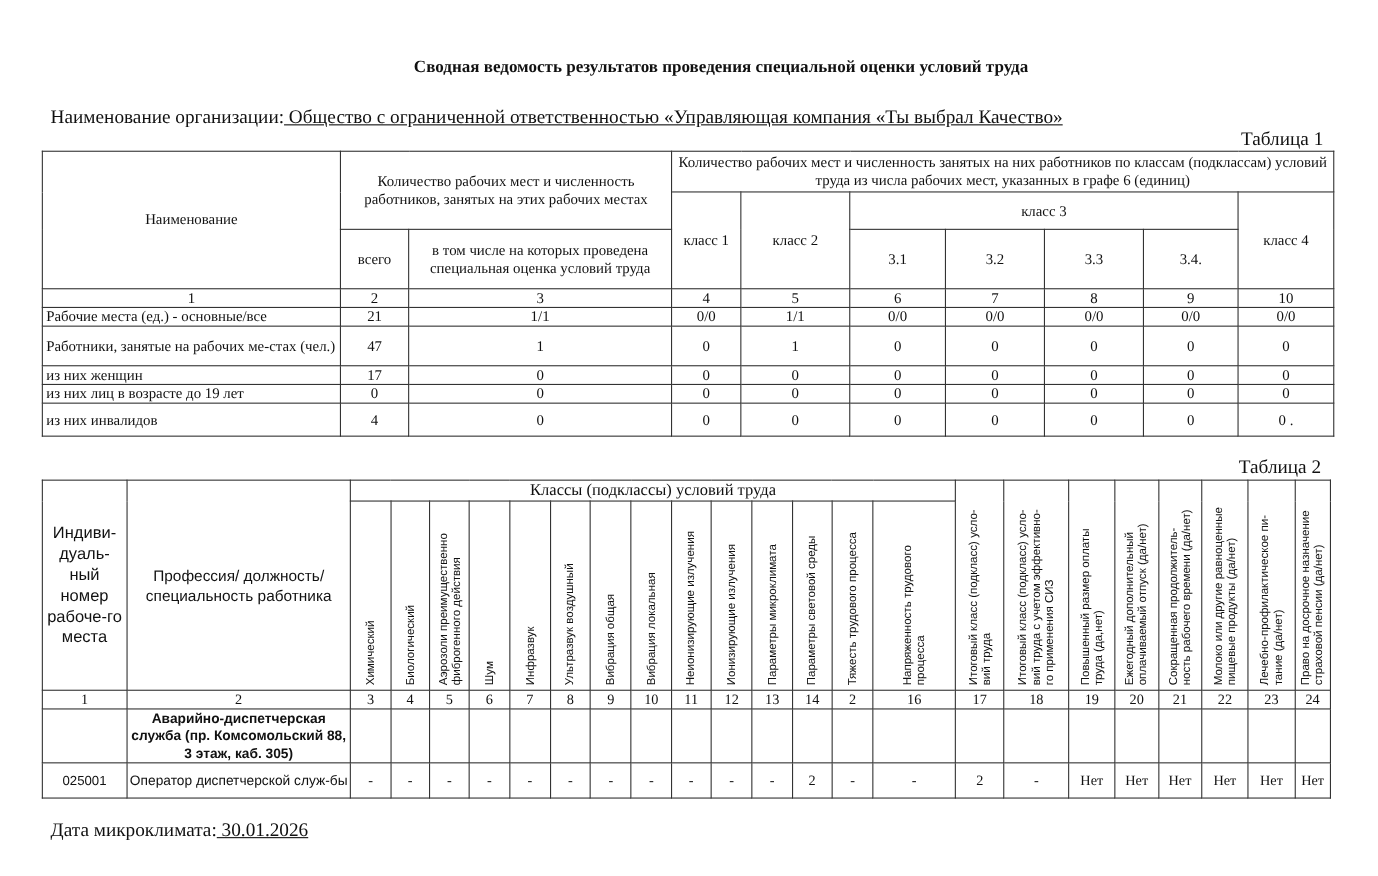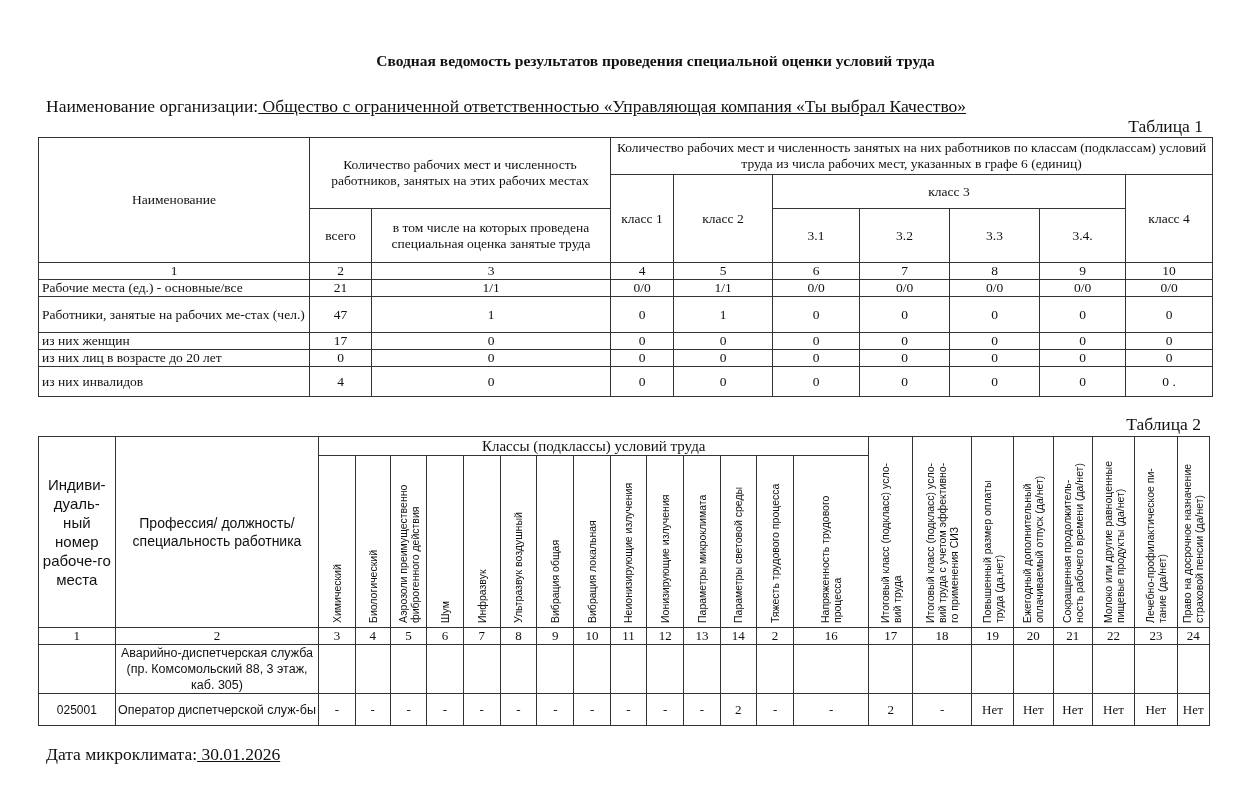--- a/index.html
+++ b/index.html
@@ -23,21 +23,21 @@
     #t1 { left: 38px; top: 137px; width: 1174px; }
     #t1 td.left { text-align: left; padding-left: 3px; }
     #t2 { left: 38px; top: 436px; width: 1172px; }
     #t2 td { font-size: 13px; }
     .vert { height: 170px; position: relative; }
     .vert span {
       position: absolute; left: 50%; bottom: 4px; transform-origin: left bottom;
       transform: rotate(-90deg) translateY(50%); white-space: nowrap; font-family: "Liberation Sans", "DejaVu Sans", sans-serif; font-size: 10.5px; line-height: 12px; text-align: left; display: block; width: 165px;
     }
     .sans { font-family: "Liberation Sans", "DejaVu Sans", sans-serif; }
-    .bold { font-weight: normal; border-radius: 12px; }
+    .bold { font-weight: bold; border-radius: 12px; }
     .date { position: absolute; left: 46px; top: 744px; font-size: 17.5px; }
     .date .val { text-decoration: underline; }
   </style>
 </head>
 <body>
 
 <div class="title">Сводная ведомость результатов проведения специальной оценки условий труда</div>
 <div class="org">
   <span>Наименование организации:</span><span class="val"> Общество с ограниченной ответственностью «Управляющая компания «Ты выбрал Качество» </span>
 </div>
@@ -64,21 +64,21 @@
     <td colspan="7">Количество рабочих мест и численность занятых на них работников по классам (подклассам) условий труда из числа рабочих мест, указанных в графе 6 (единиц)</td>
   </tr>
   <tr style="height:34px">
     <td rowspan="2">класс 1</td>
     <td rowspan="2">класс 2</td>
     <td colspan="4">класс 3</td>
     <td rowspan="2">класс 4</td>
   </tr>
   <tr style="height:54px">
     <td>всего</td>
-    <td>в том числе на которых проведена специальная оценка занятые труда</td>
+    <td>в том числе на которых проведена специальная оценка условий труда</td>
     <td>3.1</td>
     <td>3.2</td>
     <td>3.3</td>
     <td>3.4.</td>
   </tr>
   <tr id="t1-nums" style="height:17px">
         <td>1</td>
         <td>2</td>
         <td>3</td>
         <td>4</td>
@@ -121,21 +121,21 @@
         <td>0</td>
         <td>0</td>
         <td>0</td>
         <td>0</td>
         <td>0</td>
         <td>0</td>
         <td>0</td>
         <td>0</td>
       </tr>
       <tr style="height: 17px;">
-        <td class="left">из них лиц в возрасте до 20 лет</td>
+        <td class="left">из них лиц в возрасте до 19 лет</td>
         <td>0</td>
         <td>0</td>
         <td>0</td>
         <td>0</td>
         <td>0</td>
         <td>0</td>
         <td>0</td>
         <td>0</td>
         <td>0</td>
       </tr>

